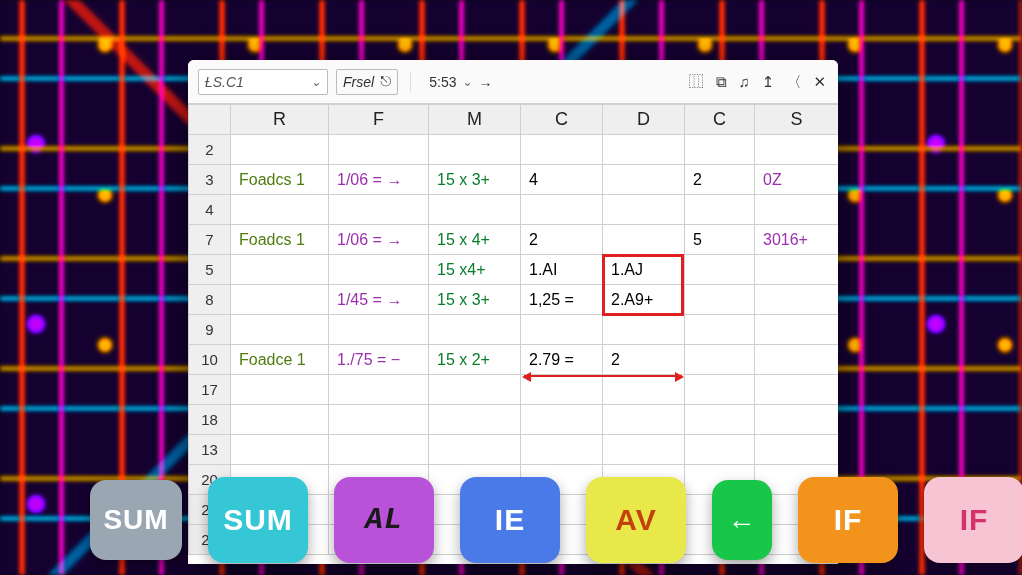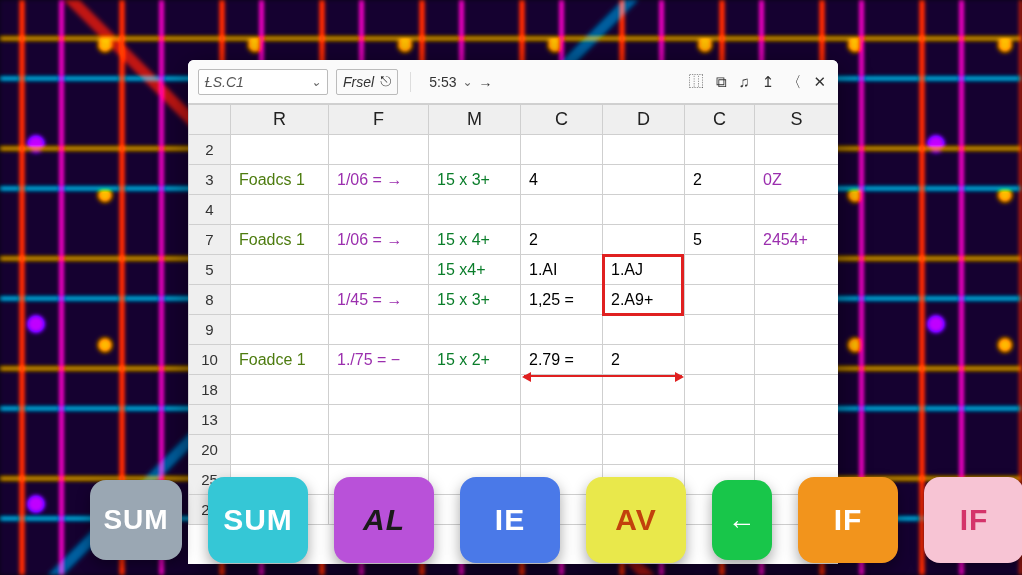--- a/index.html
+++ b/index.html
@@ -210,21 +210,21 @@
           </tr>
 
       <tr>
         <th class="rowhead">7</th>
         <td class="gray">Foadcs 1</td>
         <td class="purple">1/06 = →</td>
         <td class="green">15 x 4+</td>
         <td>2</td>
         <td></td>
         <td>5</td>
-        <td class="purple">2454+</td>
+        <td class="purple">3016+</td>
       </tr>
 
       <tr>
         <th class="rowhead">5</th>
         <td></td>
         <td></td>
         <td class="green">15 x4+</td>
         <td>1.AI</td>
         <td>1.AJ</td>
         <td></td>
@@ -258,20 +258,30 @@
         <td class="gray">Foadce 1</td>
         <td class="purple">1./75 = −</td>
         <td class="green">15 x 2+</td>
         <td>2.79 =</td>
         <td>2</td>
         <td></td>
         <td></td>
       </tr>
 
       <tr>
+            <th class="rowhead">17</th>
+            <td></td>
+            <td></td>
+            <td></td>
+            <td></td>
+            <td></td>
+            <td></td>
+            <td></td>
+          </tr>
+      <tr>
             <th class="rowhead">18</th>
             <td></td>
             <td></td>
             <td></td>
             <td></td>
             <td></td>
             <td></td>
             <td></td>
           </tr>
       <tr>
@@ -324,21 +334,21 @@
 </div>
 
 <div class="cards">
   <div class="card" style="background:#9aa7b3;color:#ffffff;">
       <span>SUM</span>
     </div>
   <div class="card big" style="background:#35c7d6;color:#ffffff;">
       <span>SUM</span>
     </div>
   <div class="card big" style="background:#b951d9;color:#1a1a1a;">
-      <span style="font-style:italic;">AL</span>
+      <span style="font-style:italic;font-family:Liberation Mono, monospace;">AL</span>
     </div>
   <div class="card big" style="background:#4a79e8;color:#ffffff;">
       <span>IE</span>
     </div>
   <div class="card big" style="background:#e9e84b;color:#c2410c;">
       <span>AV</span>
     </div>
   <div class="card" style="width:60px;background:#18c64a;color:#ffffff;">
       <span>←</span>
     </div>

